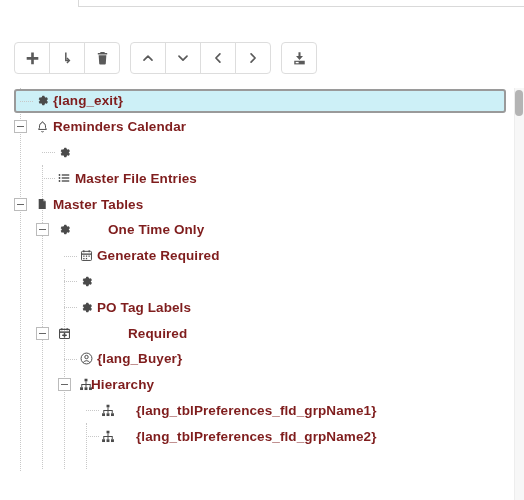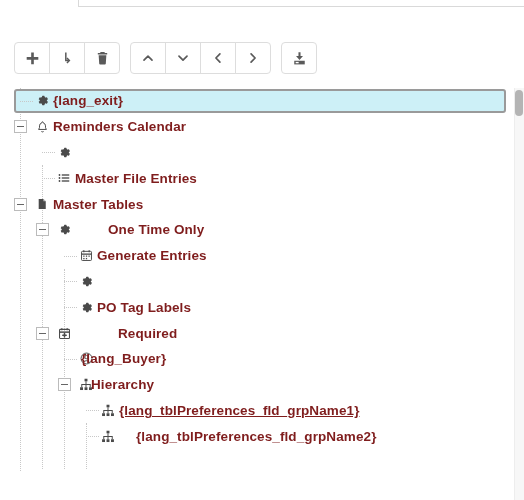--- a/index.html
+++ b/index.html
@@ -340,21 +340,21 @@
             <rect x="1.9" y="2.9" width="12.2" height="11.2" rx="1"></rect>
             <path d="M1.9 6.3h12.2" stroke-width="1.6"></path>
             <path d="M4.7 1.5v2.6M11.3 1.5v2.6" stroke-width="1.5"></path>
             <rect x="4" y="8" width="1.6" height="1.6" fill="currentColor" stroke="none"></rect>
             <rect x="7.2" y="8" width="1.6" height="1.6" fill="currentColor" stroke="none"></rect>
             <rect x="10.4" y="8" width="1.6" height="1.6" fill="currentColor" stroke="none"></rect>
             <rect x="4" y="11" width="1.6" height="1.6" fill="currentColor" stroke="none"></rect>
             <rect x="7.2" y="11" width="1.6" height="1.6" fill="currentColor" stroke="none"></rect>
           </svg>
         </span>
-        <span class="node-label" style="left: 97px;">Generate Entries</span>
+        <span class="node-label" style="left: 97px;">Generate Required</span>
       </div>
       <div class="row" style="height: 25.8px;">
         <div class="elbow" style="left: 64px; width: 13px; top: 12.9px;"></div>
         <span class="node-icon" style="left: 78px;">
           <svg width="13" height="13" viewBox="0 0 16 16" fill="currentColor">
             <path d="M8 5.1a2.9 2.9 0 100 5.8 2.9 2.9 0 000-5.8zm0 4.3a1.4 1.4 0 110-2.8 1.4 1.4 0 010 2.8z"></path>
             <path d="M14.4 9.3l-1-.6c.06-.45.06-.95 0-1.4l1-.6a.5.5 0 00.2-.62l-1-1.74a.5.5 0 00-.6-.22l-1.1.4a5 5 0 00-1.2-.7l-.18-1.17a.5.5 0 00-.5-.42H7.98a.5.5 0 00-.5.42l-.18 1.17a5 5 0 00-1.2.7l-1.1-.4a.5.5 0 00-.6.22l-1 1.74a.5.5 0 00.2.62l1 .6c-.06.45-.06.95 0 1.4l-1 .6a.5.5 0 00-.2.62l1 1.74a.5.5 0 00.6.22l1.1-.4c.37.29.77.53 1.2.7l.18 1.17a.5.5 0 00.5.42h2.04a.5.5 0 00.5-.42l.18-1.17c.43-.17.83-.41 1.2-.7l1.1.4a.5.5 0 00.6-.22l1-1.74a.5.5 0 00-.2-.62z"></path>
           </svg>
         </span>
       </div>
@@ -372,32 +372,32 @@
         <div class="elbow" style="left: 42px; width: 0px; top: 12.9px;"></div>
         <div class="expander" style="left: 36px; top: 6.4px;"></div>
         <span class="node-icon" style="left: 56px;">
           <svg width="13" height="13" viewBox="0 0 16 16" fill="none" stroke="currentColor" stroke-width="1.3">
             <rect x="1.9" y="2.9" width="12.2" height="11.2" rx="1"></rect>
             <path d="M1.9 6.3h12.2" stroke-width="1.8"></path>
             <path d="M4.7 1.5v2.6M11.3 1.5v2.6" stroke-width="1.6"></path>
             <path d="M8 8v4.2M5.9 10.1h4.2" stroke-width="1.9" stroke-linecap="round"></path>
           </svg>
         </span>
-        <span class="node-label" style="left: 75px; padding-left: 43px;">Required</span>
+        <span class="node-label" style="left: 85px; padding-left: 43px;">Required</span>
       </div>
       <div class="row" style="height: 25.8px;">
         <div class="elbow" style="left: 64px; width: 13px; top: 12.9px;"></div>
         <span class="node-icon" style="left: 78px;">
           <svg width="13" height="13" viewBox="0 0 16 16" fill="none" stroke="currentColor" stroke-width="1.2">
             <circle cx="8" cy="8" r="6.7"></circle>
             <circle cx="8" cy="6.2" r="2.1"></circle>
             <path d="M3.9 13.2a4.6 4.6 0 018.2 0"></path>
           </svg>
         </span>
-        <span class="node-label" style="left: 81px;">{lang_Buyer}</span>
+        <span class="node-label" style="left: 97px;">{lang_Buyer}</span>
       </div>
       <div class="row" style="height: 25.8px;">
         <div class="elbow" style="left: 64px; width: 0px; top: 12.9px;"></div>
         <div class="expander" style="left: 58px; top: 6.4px;"></div>
         <span class="node-icon" style="left: 78px;">
           <svg width="14" height="13" viewBox="0 0 16 16" fill="currentColor">
             <rect x="6.2" y="0.9" width="3.6" height="3.2"></rect>
             <rect x="0.7" y="11.4" width="3.6" height="3.4"></rect>
             <rect x="6.2" y="11.4" width="3.6" height="3.4"></rect>
             <rect x="11.7" y="11.4" width="3.6" height="3.4"></rect>
@@ -414,21 +414,21 @@
           <svg width="14" height="13" viewBox="0 0 16 16" fill="currentColor">
             <rect x="6.2" y="0.9" width="3.6" height="3.2"></rect>
             <rect x="0.7" y="11.4" width="3.6" height="3.4"></rect>
             <rect x="6.2" y="11.4" width="3.6" height="3.4"></rect>
             <rect x="11.7" y="11.4" width="3.6" height="3.4"></rect>
             <path d="M7.4 4.1h1.2v3.3H7.4z"></path>
             <path d="M2.2 7.4h11.6v1.2H2.2z"></path>
             <path d="M2.2 8.2h1.2v3.2H2.2zM7.4 8.2h1.2v3.2H7.4zM12.6 8.2h1.2v3.2h-1.2z"></path>
           </svg>
         </span>
-        <span class="node-label" style="left: 119px; text-decoration: underline;">{lang_tblPreferences_fld_grpName1}</span>
+        <span class="node-label" style="left: 136px;">{lang_tblPreferences_fld_grpName1}</span>
       </div>
       <div class="row" style="height: 25.8px;">
         <div class="elbow" style="left: 86px; width: 13px; top: 12.9px;"></div>
         <span class="node-icon" style="left: 100px;">
           <svg width="14" height="13" viewBox="0 0 16 16" fill="currentColor">
             <rect x="6.2" y="0.9" width="3.6" height="3.2"></rect>
             <rect x="0.7" y="11.4" width="3.6" height="3.4"></rect>
             <rect x="6.2" y="11.4" width="3.6" height="3.4"></rect>
             <rect x="11.7" y="11.4" width="3.6" height="3.4"></rect>
             <path d="M7.4 4.1h1.2v3.3H7.4z"></path>

